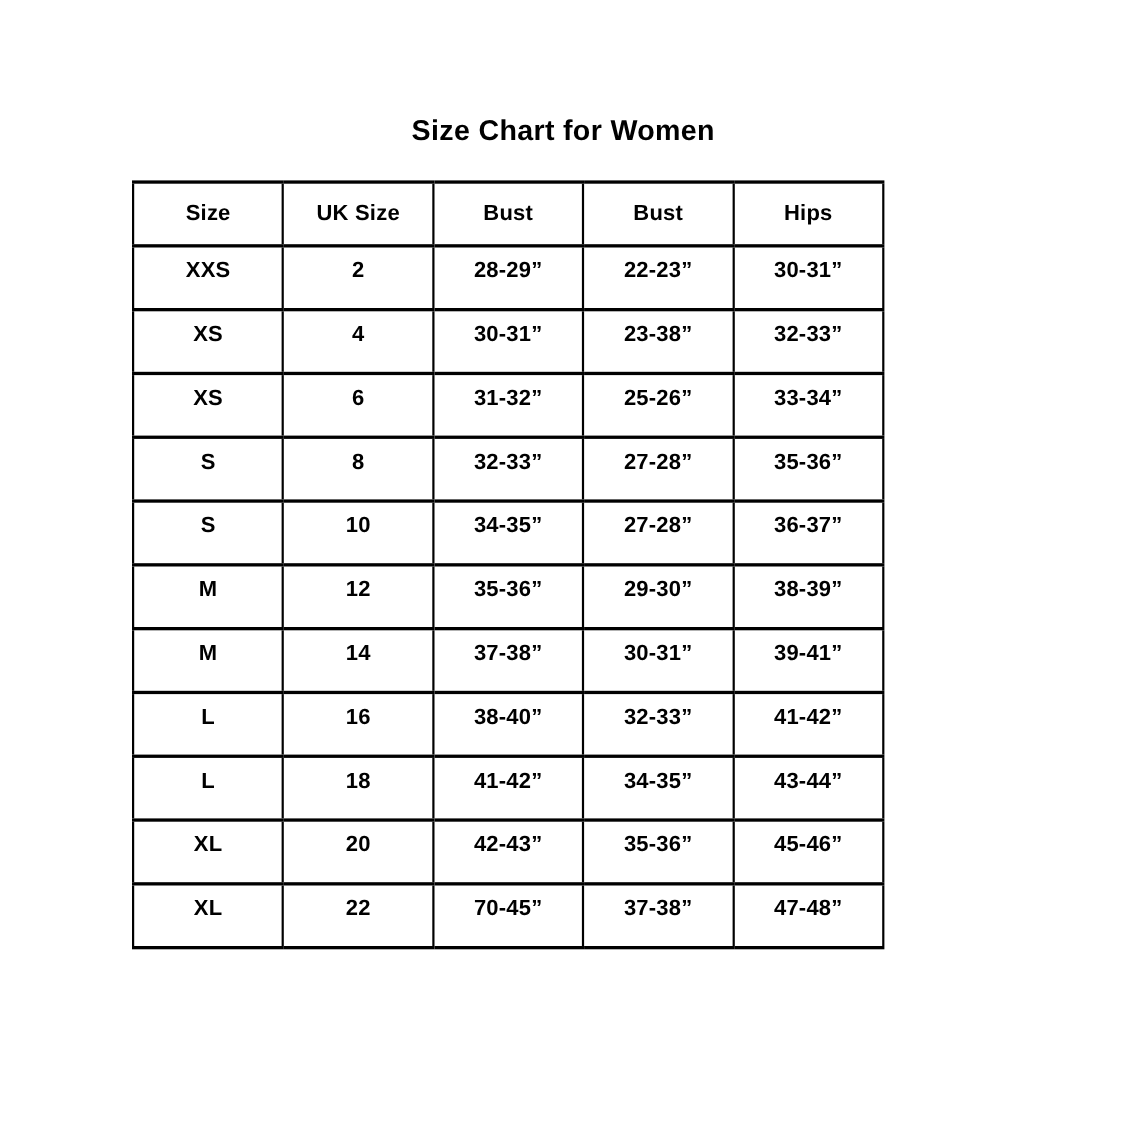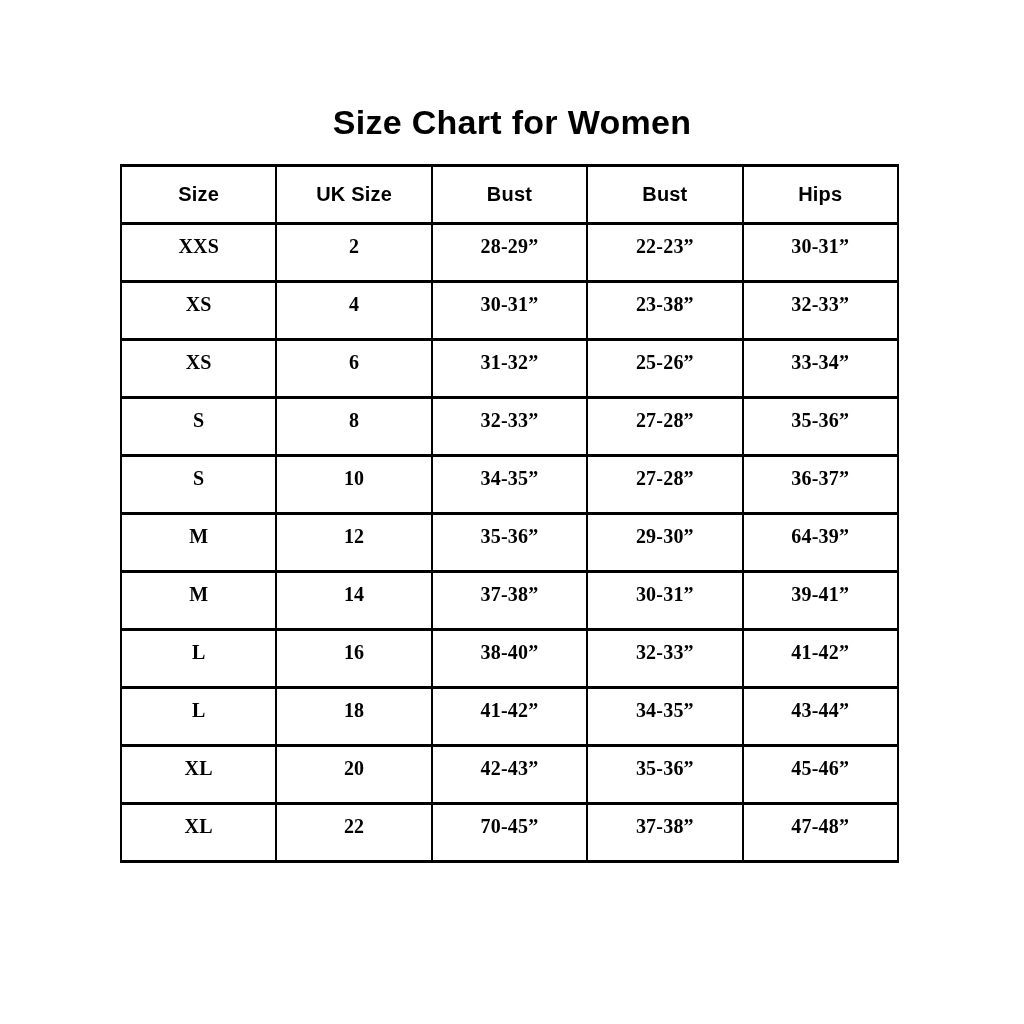--- a/index.html
+++ b/index.html
@@ -14,29 +14,29 @@
     font-family: "Liberation Sans", sans-serif;
     position: relative;
     overflow: hidden;
   }
   .page-title {
     position: absolute;
     top: 103px;
     left: 0;
     width: 100%;
     text-align: center;
-    font-size: 34px;
+    font-size: 26px;
     font-weight: bold;
     letter-spacing: 0.3px;
   }
   table.size-table {
     position: absolute;
     left: 120px;
     top: 164px;
-    width: 779px;
+    width: 684px;
     border-collapse: collapse;
     table-layout: fixed;
   }
   table.size-table th,
   table.size-table td {
     border-style: solid;
     border-color: #000000;
     border-width: 3px 2px 3px 2px;
     text-align: center;
     vertical-align: middle;
@@ -44,21 +44,20 @@
     font-size: 20px;
     letter-spacing: 0.2px;
     padding: 0;
   }
   table.size-table th {
     height: 55px;
   }
   table.size-table td {
     height: 43px;
     padding-bottom: 12px;
-    font-family: Liberation Serif, serif;
   }
 </style>
 </head>
 <body>
 
 <div class="page-title">Size Chart for Women</div>
 
 <table class="size-table">
   <thead>
     <tr>
@@ -103,21 +102,21 @@
         <td>10</td>
         <td>34-35”</td>
         <td>27-28”</td>
         <td>36-37”</td>
       </tr>
       <tr>
         <td>M</td>
         <td>12</td>
         <td>35-36”</td>
         <td>29-30”</td>
-        <td>64-39”</td>
+        <td>38-39”</td>
       </tr>
       <tr>
         <td>M</td>
         <td>14</td>
         <td>37-38”</td>
         <td>30-31”</td>
         <td>39-41”</td>
       </tr>
       <tr>
         <td>L</td>

